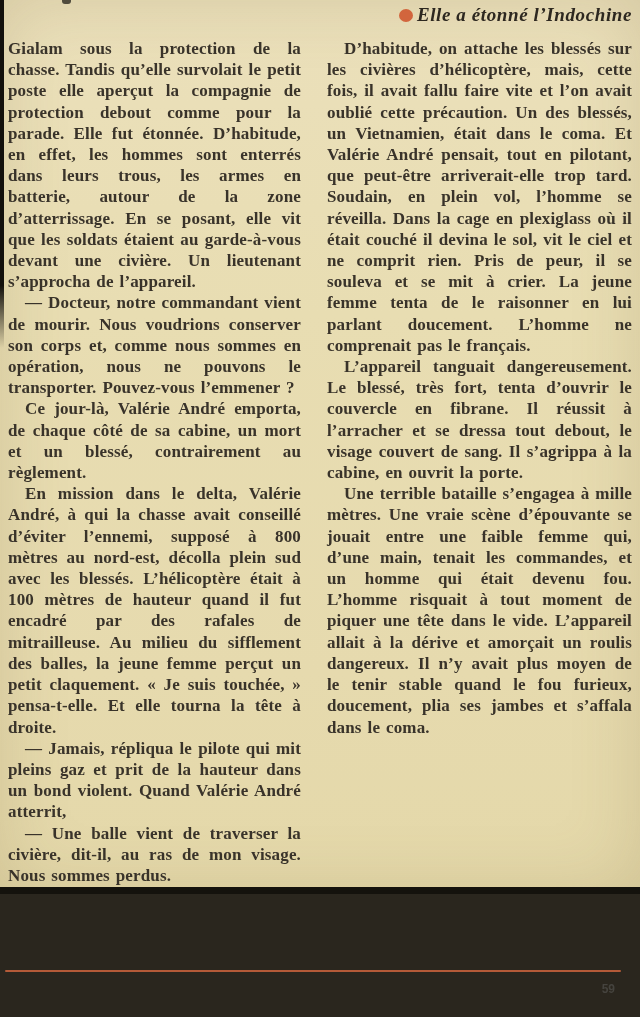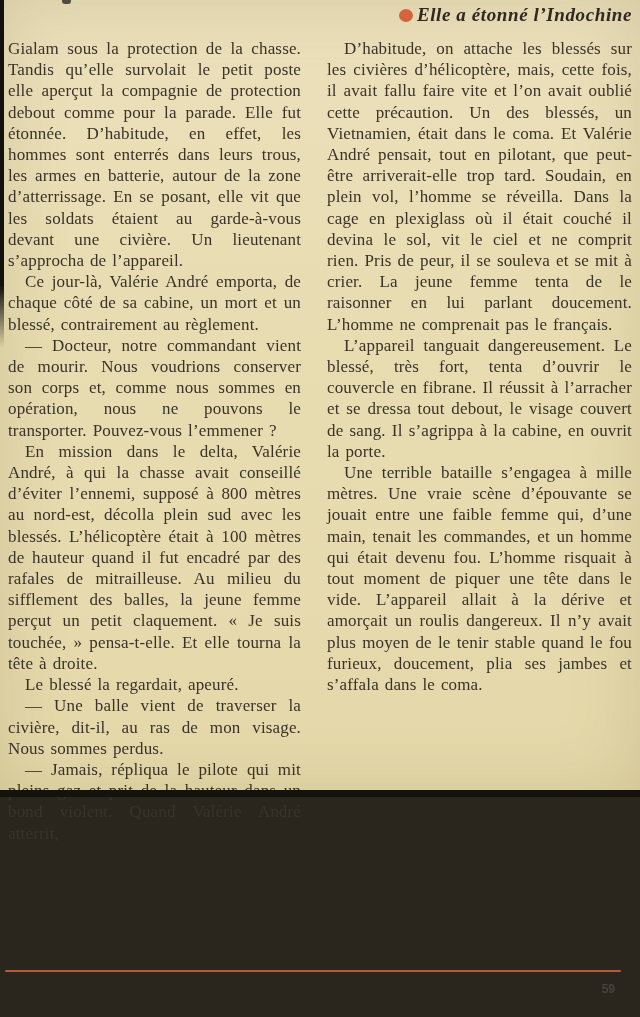--- a/index.html
+++ b/index.html
@@ -4,21 +4,21 @@
 <style>
   html, body { margin: 0; padding: 0; }
   body {
     width: 640px; height: 1017px;
     background: #2a261e;
     font-family: "Liberation Serif", serif;
     overflow: hidden;
   }
   .page {
     position: relative;
-    width: 640px; height: 797px;
+    width: 640px; height: 894px;
     background: linear-gradient(180deg, #ebe0bb 0%, #e8ddb2 35%, #e6daae 75%, #e4d8a9 100%);
     box-shadow: inset 0 0 70px rgba(125, 104, 60, 0.20);
     color: #39332a;
   }
   
   .scan-edge-left {
     position: absolute; left: 0; top: 0; width: 4px; height: 348px;
     background: linear-gradient(180deg, #12100c 0%, #12100c 82%, rgba(18,16,12,0) 100%);
   }
   .scan-edge-bottom {
@@ -53,21 +53,21 @@
   }
   .col {
     font-size: 17px; line-height: 21.2px;
     text-align: justify;
     letter-spacing: 0.15px;
     word-spacing: 1.5px;
     hyphens: auto;
   }
   .col-left  { width: 293px; }
   .col-right { width: 305px; }
-  .para { margin: 0; }
+  .para { margin: 0; font-weight: bold; }
   .para.indent { text-indent: 17px; }
   
   .footer-rule {
     position: absolute; left: 5px; top: 970px;
     width: 616px; height: 2px;
     background: #c3603b;
     border-radius: 1px;
     opacity: 0.9;
   }
   .page-number {
@@ -83,26 +83,25 @@
 <div class="page">
 
   <div class="header">
     <span class="dot"></span>
     <span class="header-title">Elle a étonné l’Indochine</span>
   </div>
 
   <div class="columns">
     <div class="col col-left">
       <p class="para">Gialam sous la protection de la chasse. Tandis qu’elle survolait le petit poste elle aperçut la compagnie de protection debout comme pour la parade. Elle fut étonnée. D’habitude, en effet, les hommes sont enterrés dans leurs trous, les armes en batterie, autour de la zone d’atterrissage. En se posant, elle vit que les soldats étaient au garde-à-vous devant une civière. Un lieutenant s’approcha de l’appareil.</p>
+      <p class="para indent">— Docteur, notre commandant vient de mourir. Nous voudrions conserver son corps et, comme nous sommes en opération, nous ne pouvons le transporter. Pouvez-vous l’emmener ?</p>
       <p class="para indent">Ce jour-là, Valérie André emporta, de chaque côté de sa cabine, un mort et un blessé, contrairement au règlement.</p>
-      <p class="para indent">— Docteur, notre commandant vient de mourir. Nous voudrions conserver son corps et, comme nous sommes en opération, nous ne pouvons le transporter. Pouvez-vous l’emmener ?</p>
       <p class="para indent">En mission dans le delta, Valérie André, à qui la chasse avait conseillé d’éviter l’ennemi, supposé à 800 mètres au nord-est, décolla plein sud avec les blessés. L’hélicoptère était à 100 mètres de hauteur quand il fut encadré par des rafales de mitrailleuse. Au milieu du sifflement des balles, la jeune femme perçut un petit claquement. « Je suis touchée, » pensa-t-elle. Et elle tourna la tête à droite.</p>
-      <p class="para indent">Le blessé la regardait, apeuré.</p>
+      <p class="para indent">— Jamais, répliqua le pilote qui mit pleins gaz et prit de la hauteur dans un bond violent. Quand Valérie André atterrit,</p>
       <p class="para indent">— Une balle vient de traverser la civière, dit-il, au ras de mon visage. Nous sommes perdus.</p>
-      <p class="para indent">— Jamais, répliqua le pilote qui mit pleins gaz et prit de la hauteur dans un bond violent. Quand Valérie André atterrit,</p>
     </div>
     <div class="col col-right">
       <p class="para indent">D’habitude, on attache les blessés sur les civières d’hélicoptère, mais, cette fois, il avait fallu faire vite et l’on avait oublié cette précaution. Un des blessés, un Vietnamien, était dans le coma. Et Valérie André pensait, tout en pilotant, que peut-être arriverait-elle trop tard. Soudain, en plein vol, l’homme se réveilla. Dans la cage en plexiglass où il était couché il devina le sol, vit le ciel et ne comprit rien. Pris de peur, il se souleva et se mit à crier. La jeune femme tenta de le raisonner en lui parlant doucement. L’homme ne comprenait pas le français.</p>
       <p class="para indent">L’appareil tanguait dangereusement. Le blessé, très fort, tenta d’ouvrir le couvercle en fibrane. Il réussit à l’arracher et se dressa tout debout, le visage couvert de sang. Il s’agrippa à la cabine, en ouvrit la porte.</p>
       <p class="para indent">Une terrible bataille s’engagea à mille mètres. Une vraie scène d’épouvante se jouait entre une faible femme qui, d’une main, tenait les commandes, et un homme qui était devenu fou. L’homme risquait à tout moment de piquer une tête dans le vide. L’appareil allait à la dérive et amorçait un roulis dangereux. Il n’y avait plus moyen de le tenir stable quand le fou furieux, doucement, plia ses jambes et s’affala dans le coma.</p>
     </div>
   </div>
 
   <div class="footer-rule"></div>
   <div class="page-number">59</div>

